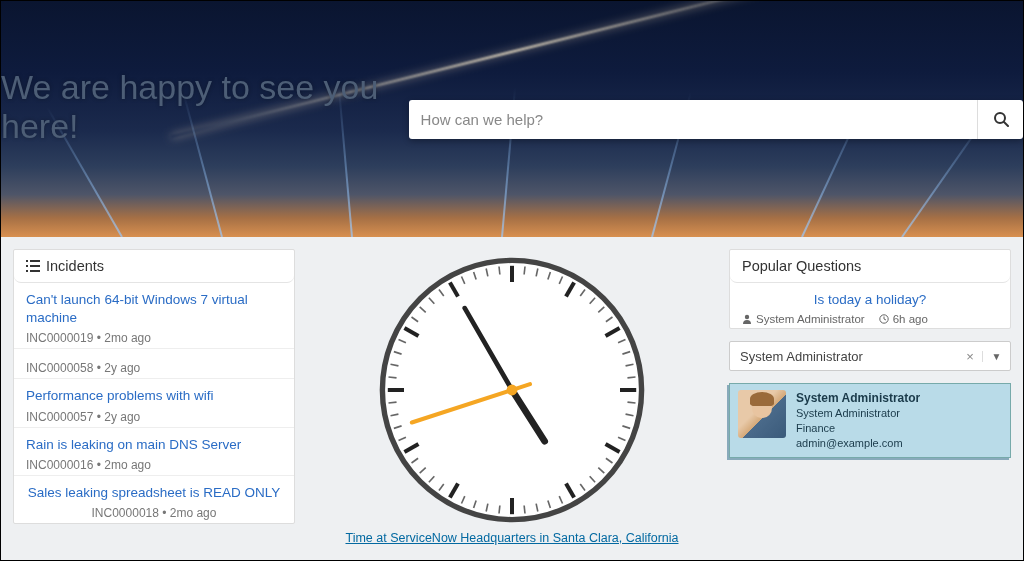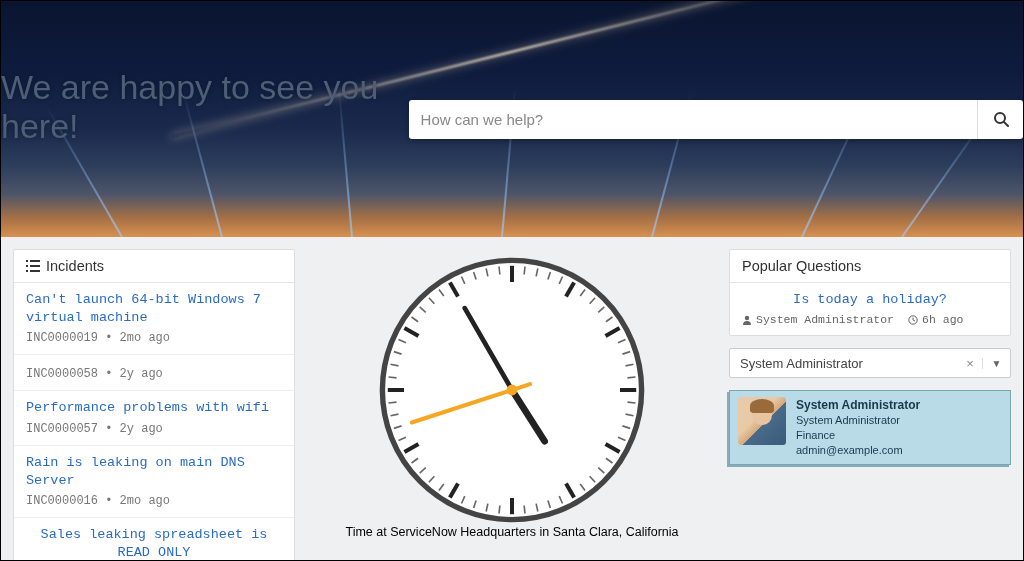--- a/index.html
+++ b/index.html
@@ -25,42 +25,42 @@
   .search-input::placeholder { color:#888; }
   .search-btn { width:46px; background:#fff; border:none; border-left:1px solid #ddd; border-radius:0 3px 3px 0; cursor:pointer; font-size:16px; color:#333; display:flex;align-items:center;justify-content:center;}
   
   .content { display:flex; padding: 12px 12px; gap: 14px; background:#eef0f2; height: calc(100% - 236px); }
   
   .col-left { width: 282px; }
   .col-mid { flex:1; display:flex; flex-direction:column; align-items:center; padding-top:6px;}
   .col-right { width: 282px; display:flex; flex-direction:column; gap:12px;}
   
   .panel { background:#fff; border:1px solid #ddd; border-radius:2px; }
-  .panel-header { padding: 8px 12px; border-bottom:1px solid #e4e4e4; font-size:14.5px; color:#333; display:flex; align-items:center; gap:6px;}
-  .list-item { padding: 8px 12px 9px; border-bottom:1px solid #eee;font-family:Liberation Mono, monospace; }
+  .panel-header { padding: 8px 12px; border-bottom:1px solid #e4e4e4; font-size:14.5px; color:#333; display:flex; align-items:center; gap:6px;border-radius:7px;}
+  .list-item { padding: 8px 12px 3px; border-bottom:1px solid #eee; }
   .list-item:last-child { border-bottom:none;text-align:center; }
   .item-title { color:#2a6cc5; font-size:13.5px; line-height:1.35; cursor:pointer; }
   .item-meta { color:#777; font-size:12px; margin-top:4px; }
   
   .q-meta { display:flex; gap:14px; color:#666; font-size:11.5px; margin-top:4px; align-items:center;}
   .q-meta .mi { display:flex; align-items:center; gap:4px;}
   
   .select-box { background:#fff; border:1px solid #ccc; border-radius:2px; height:30px; display:flex; align-items:center; padding:0 0 0 10px; font-size:13px; color:#444;}
   .select-box .val { flex:1;}
   .select-box .clear { width:24px; text-align:center; color:#888; cursor:pointer; font-size:13px;}
   .select-box .caret { width:28px; border-left:1px solid #ddd; text-align:center; color:#666; cursor:pointer; font-size:10px; }
   
   .user-card { background:#b9dbe8; border:1px solid #7aa; display:flex; padding:6px 8px; gap:10px; box-shadow: -2px 2px 0 #8ab; }
   .avatar { width:48px; height:48px; border-radius:3px; background: linear-gradient(135deg,#e8c9a8 40%,#d4a878 55%,#4a6a8a 55%,#3a5a7a); position:relative; overflow:hidden;}
   .avatar::before{content:"";position:absolute;top:6px;left:14px;width:20px;height:22px;background:#e8c4a0;border-radius:50% 50% 45% 45%;}
   .avatar::after{content:"";position:absolute;top:2px;left:12px;width:24px;height:14px;background:#9a6a3a;border-radius:50% 50% 20% 20%;}
   .user-info { font-size:11px; color:#1a3a4a; line-height:1.35;}
   .user-info .uname { font-weight:bold; font-size:12px; }
   
-  .clock-caption { font-size:12.5px; color:#000000; }
+  .clock-caption { font-size:12.5px; color:#0369a1; margin-top:6px;text-decoration:underline;}
   
   svg.clock { width:270px; height:270px; }
   .clock-face { fill:#fff; stroke:#444; stroke-width:4; }
   .tick-major { stroke:#222; stroke-width:3; }
   .tick-minor { stroke:#666; stroke-width:1.2; }
   .hand-hour { stroke:#222; stroke-width:5; stroke-linecap:round; }
   .hand-min  { stroke:#222; stroke-width:3.5; stroke-linecap:round; }
   .hand-sec  { stroke:#f5a623; stroke-width:3; stroke-linecap:round; }
   .clock-center { fill:#f5a623; }
 </style>

